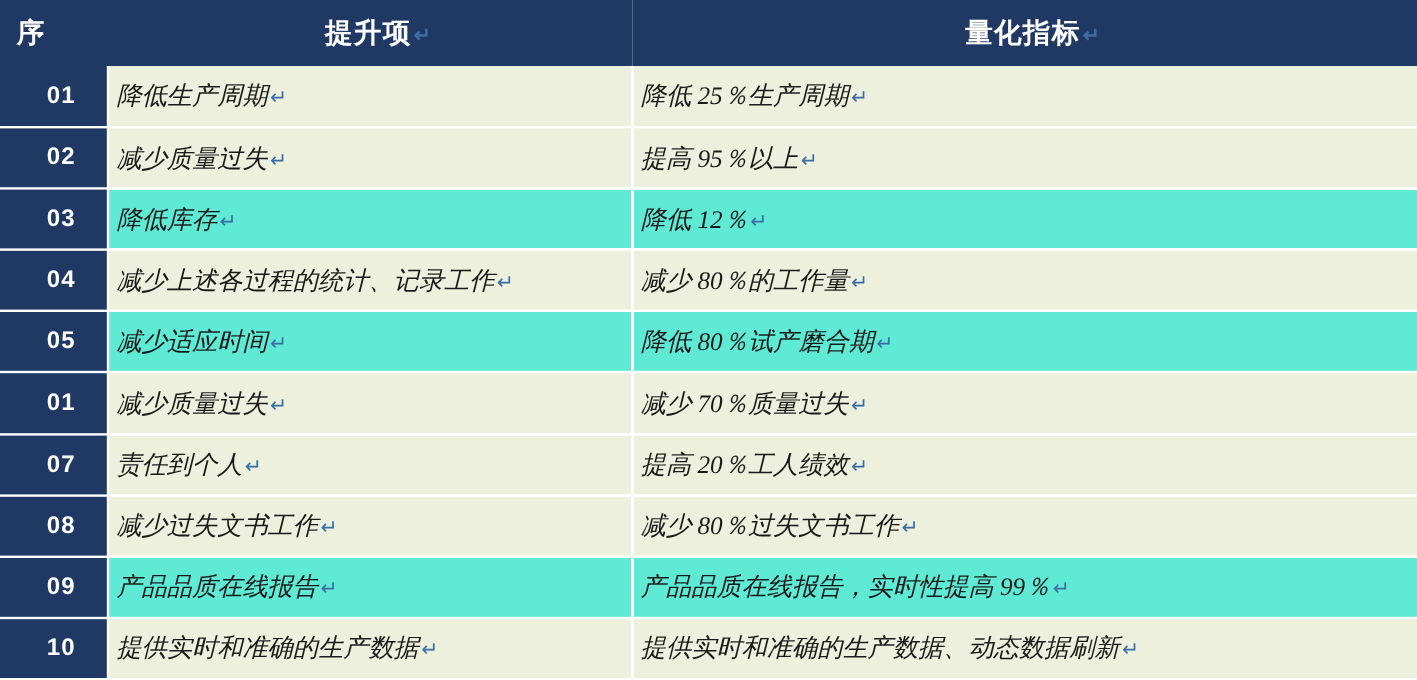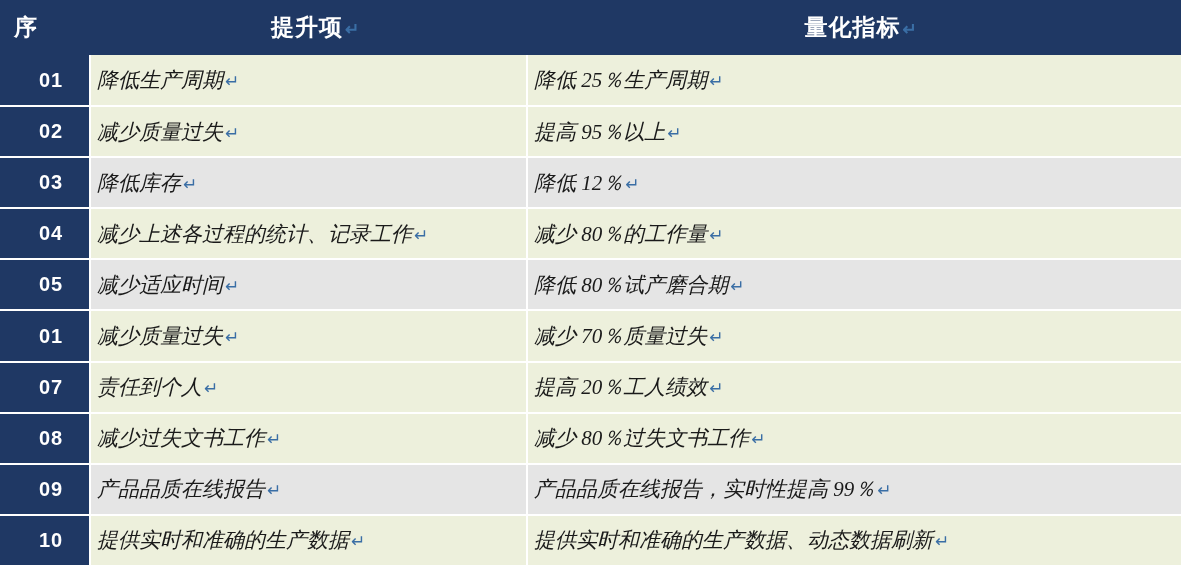--- a/index.html
+++ b/index.html
@@ -68,21 +68,21 @@
     border-bottom: 2px solid #ffffff;
     border-right: 2px solid #ffffff;
     font-family: "Liberation Serif", serif;
     font-style: italic;
     white-space: nowrap;
     overflow: hidden;
   }
   td.cell.last { border-right: none; }
 
   tr.tone-a td.cell { background: #EDF0DC; }
-  tr.tone-b td.cell { background: #e5e5e5; }
+  tr.tone-b td.cell { background: #5eead4; }
 
   tbody tr { height: 51px; }
 
   .pilcrow {
     font-style: normal;
     color: #3a6ea5;
     font-size: 17px;
     padding-left: 2px;
     vertical-align: baseline;
   }

